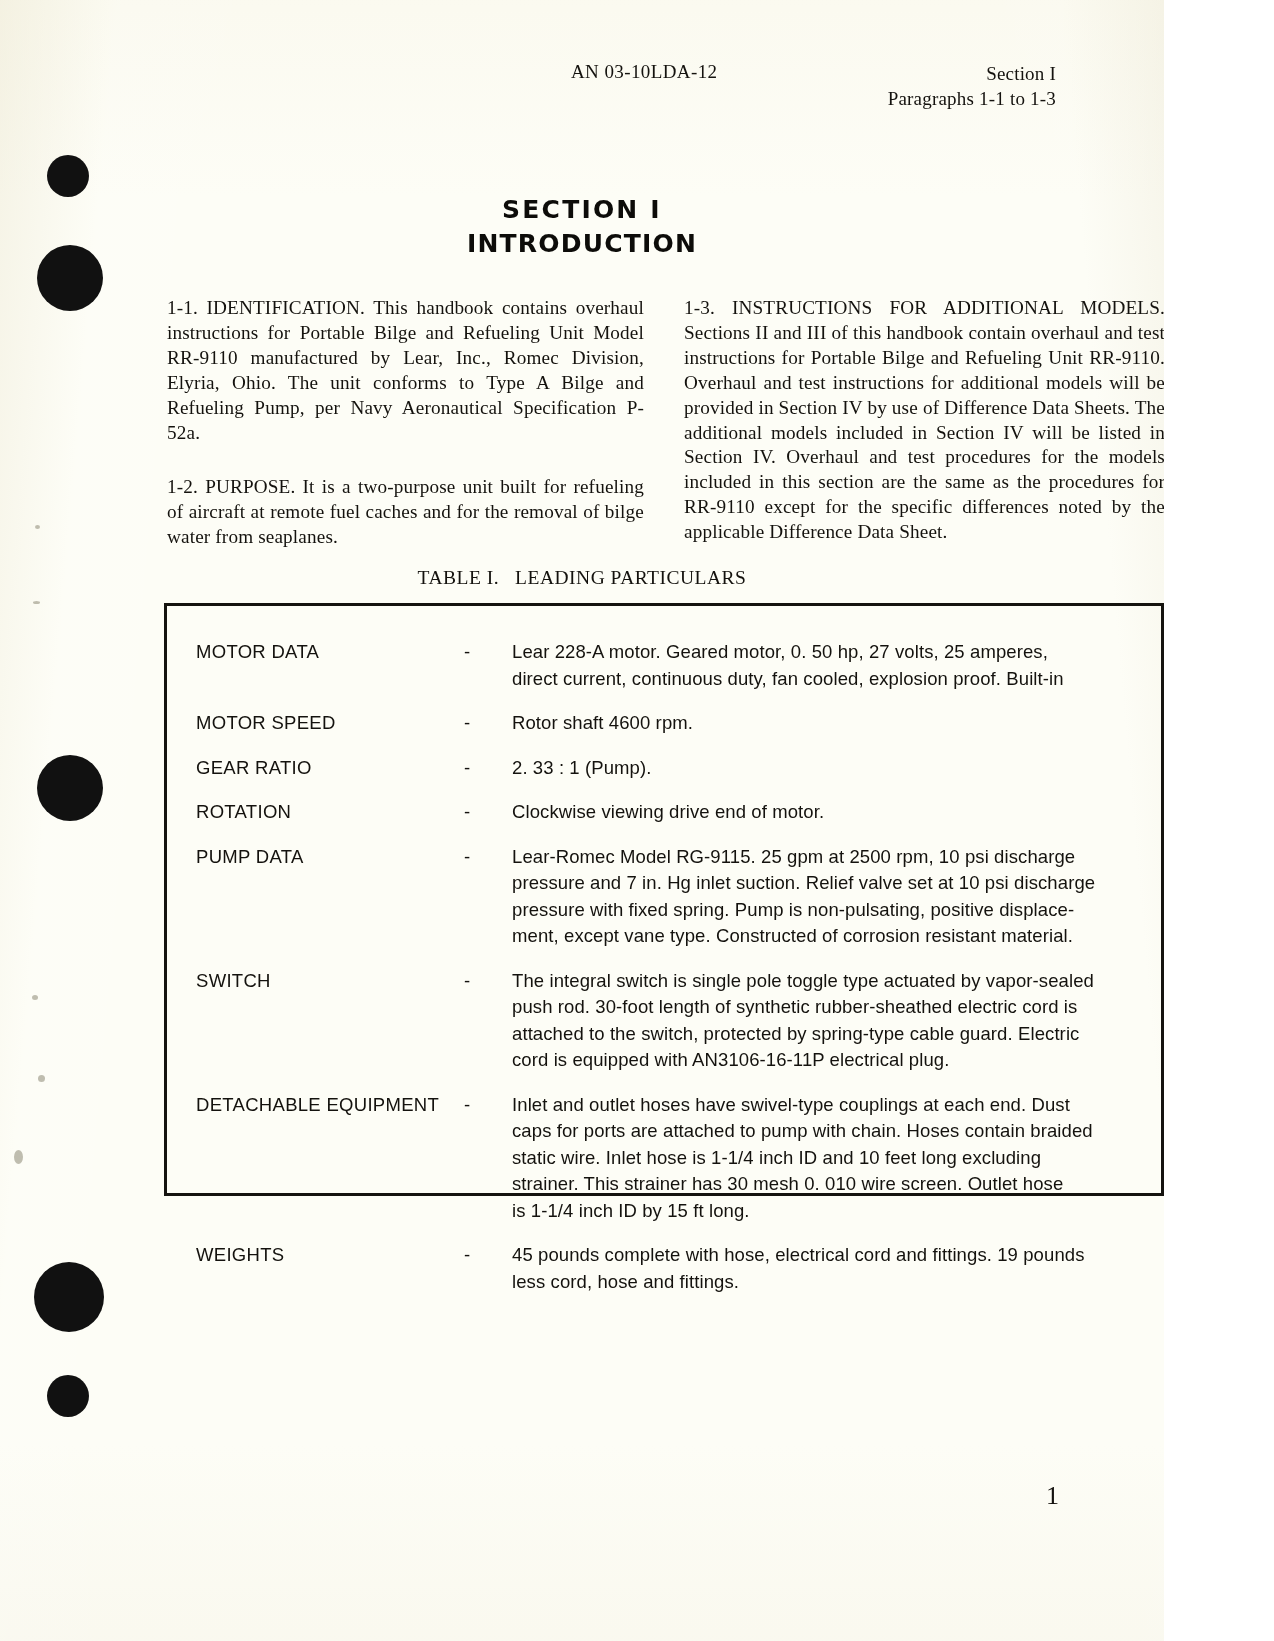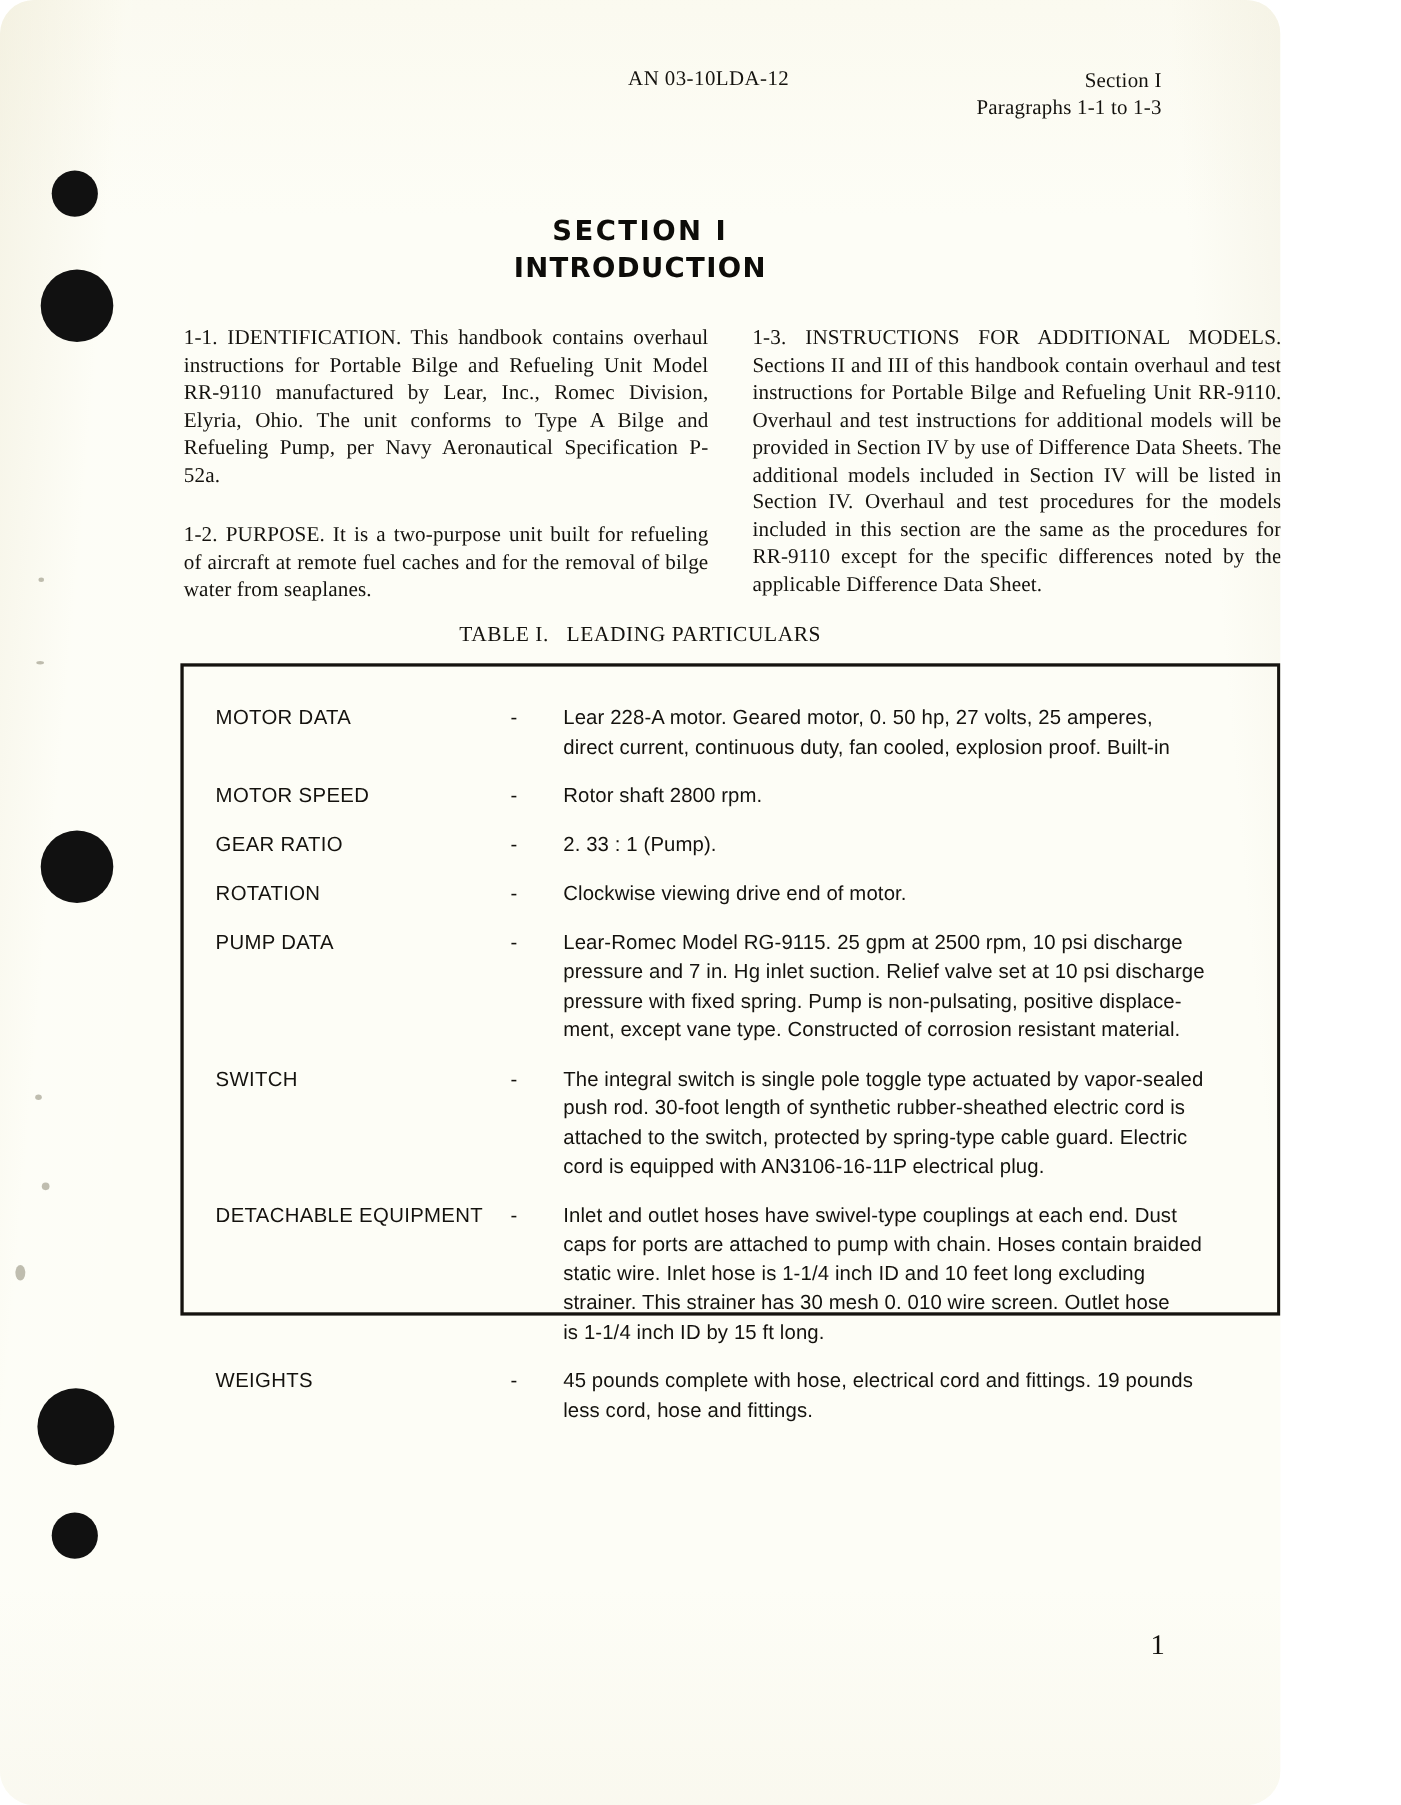--- a/index.html
+++ b/index.html
@@ -8,21 +8,20 @@
     background: #ffffff;
   }
   .page {
     position: relative;
     width: 1164px;
     height: 1641px;
     background: #fdfdf6;
     overflow: hidden;
     font-family: "Liberation Serif", "DejaVu Serif", serif;
     color: #14120e;
-    border-radius: 31px;
   }
   
   .paper-tint {
     position: absolute;
     inset: 0;
     background:
       linear-gradient(95deg, rgba(238,234,214,0.55) 0%, rgba(255,255,252,0.10) 9%, rgba(255,255,250,0.0) 22%),
       linear-gradient(265deg, rgba(236,232,214,0.40) 0%, rgba(255,255,252,0.05) 8%, rgba(255,255,250,0.0) 20%),
       linear-gradient(180deg, rgba(247,244,228,0.35) 0%, rgba(255,255,252,0.0) 12%, rgba(255,255,252,0.0) 88%, rgba(244,241,226,0.35) 100%);
     pointer-events: none;
@@ -209,21 +208,21 @@
         <div class="tdash">-</div>
         <div class="tvalue">
           <div>Lear 228-A motor.  Geared motor, 0. 50 hp, 27 volts, 25 amperes,</div>
           <div>direct current, continuous duty, fan cooled, explosion proof.  Built-in</div>
         </div>
       </div>
       <div class="trow">
         <div class="tlabel">MOTOR SPEED</div>
         <div class="tdash">-</div>
         <div class="tvalue">
-          <div>Rotor shaft 2800 rpm.</div>
+          <div>Rotor shaft 4600 rpm.</div>
         </div>
       </div>
       <div class="trow">
         <div class="tlabel">GEAR RATIO</div>
         <div class="tdash">-</div>
         <div class="tvalue">
           <div>2. 33 : 1  (Pump).</div>
         </div>
       </div>
       <div class="trow">

